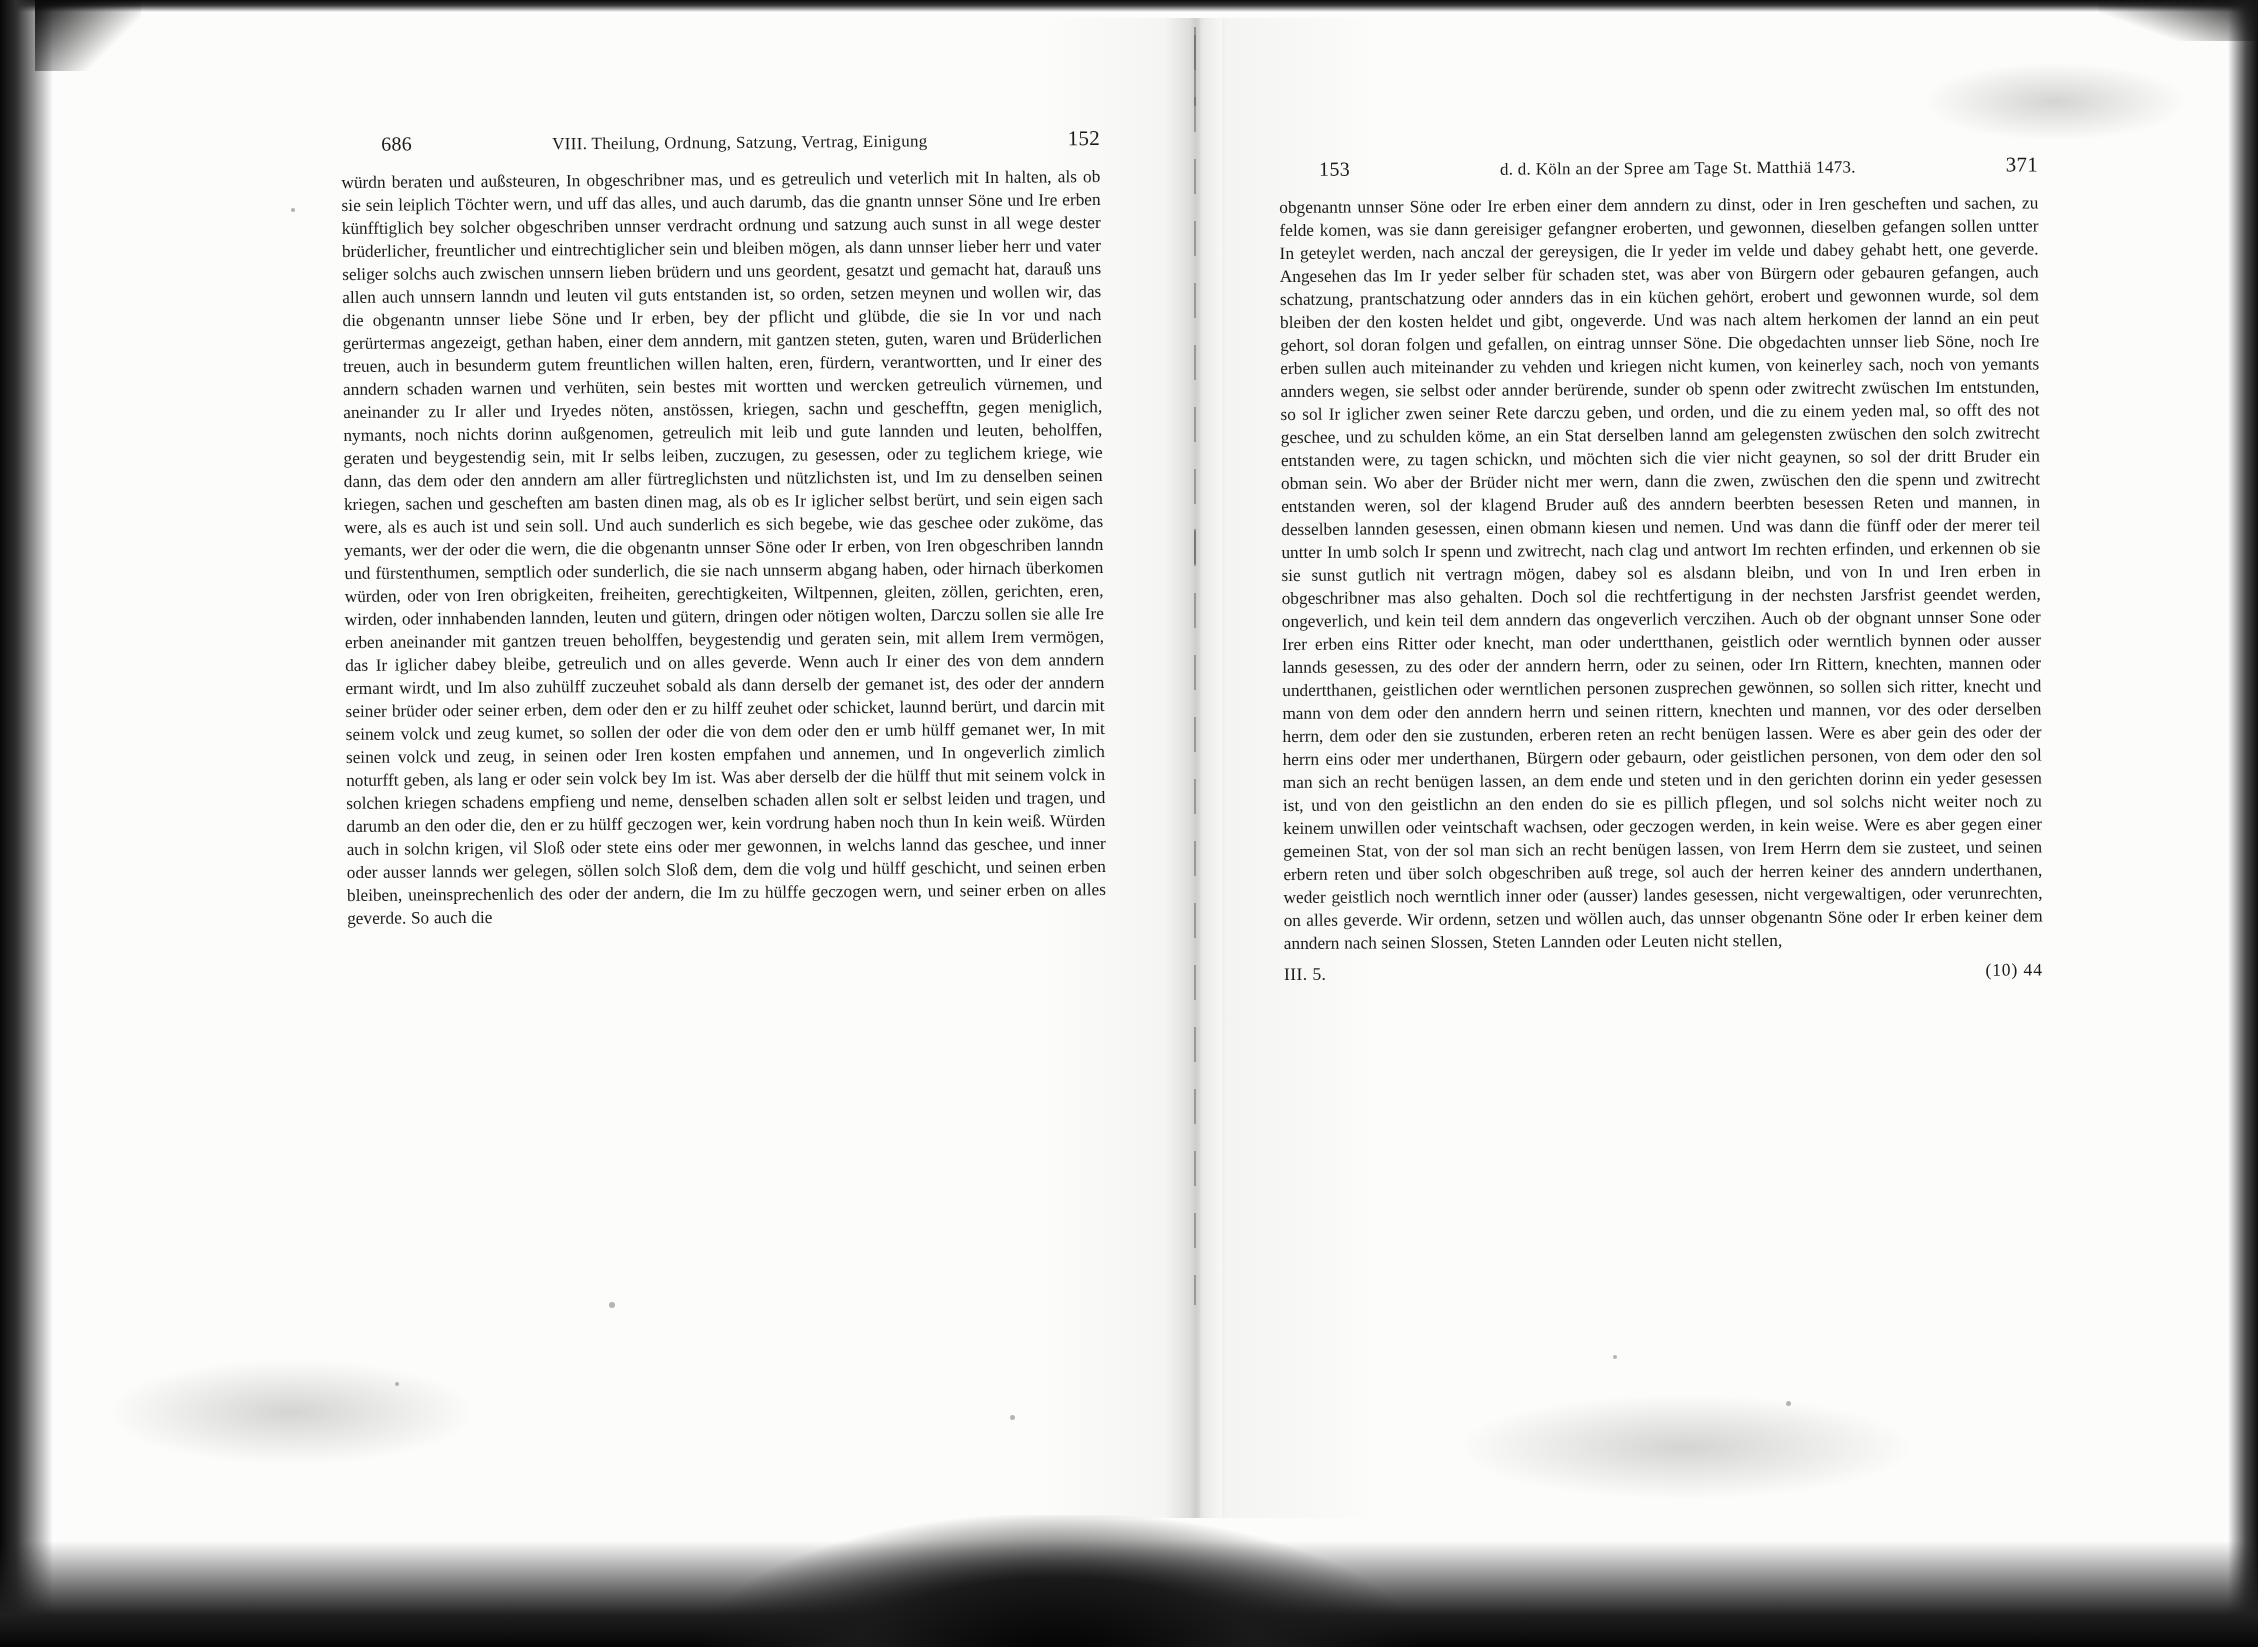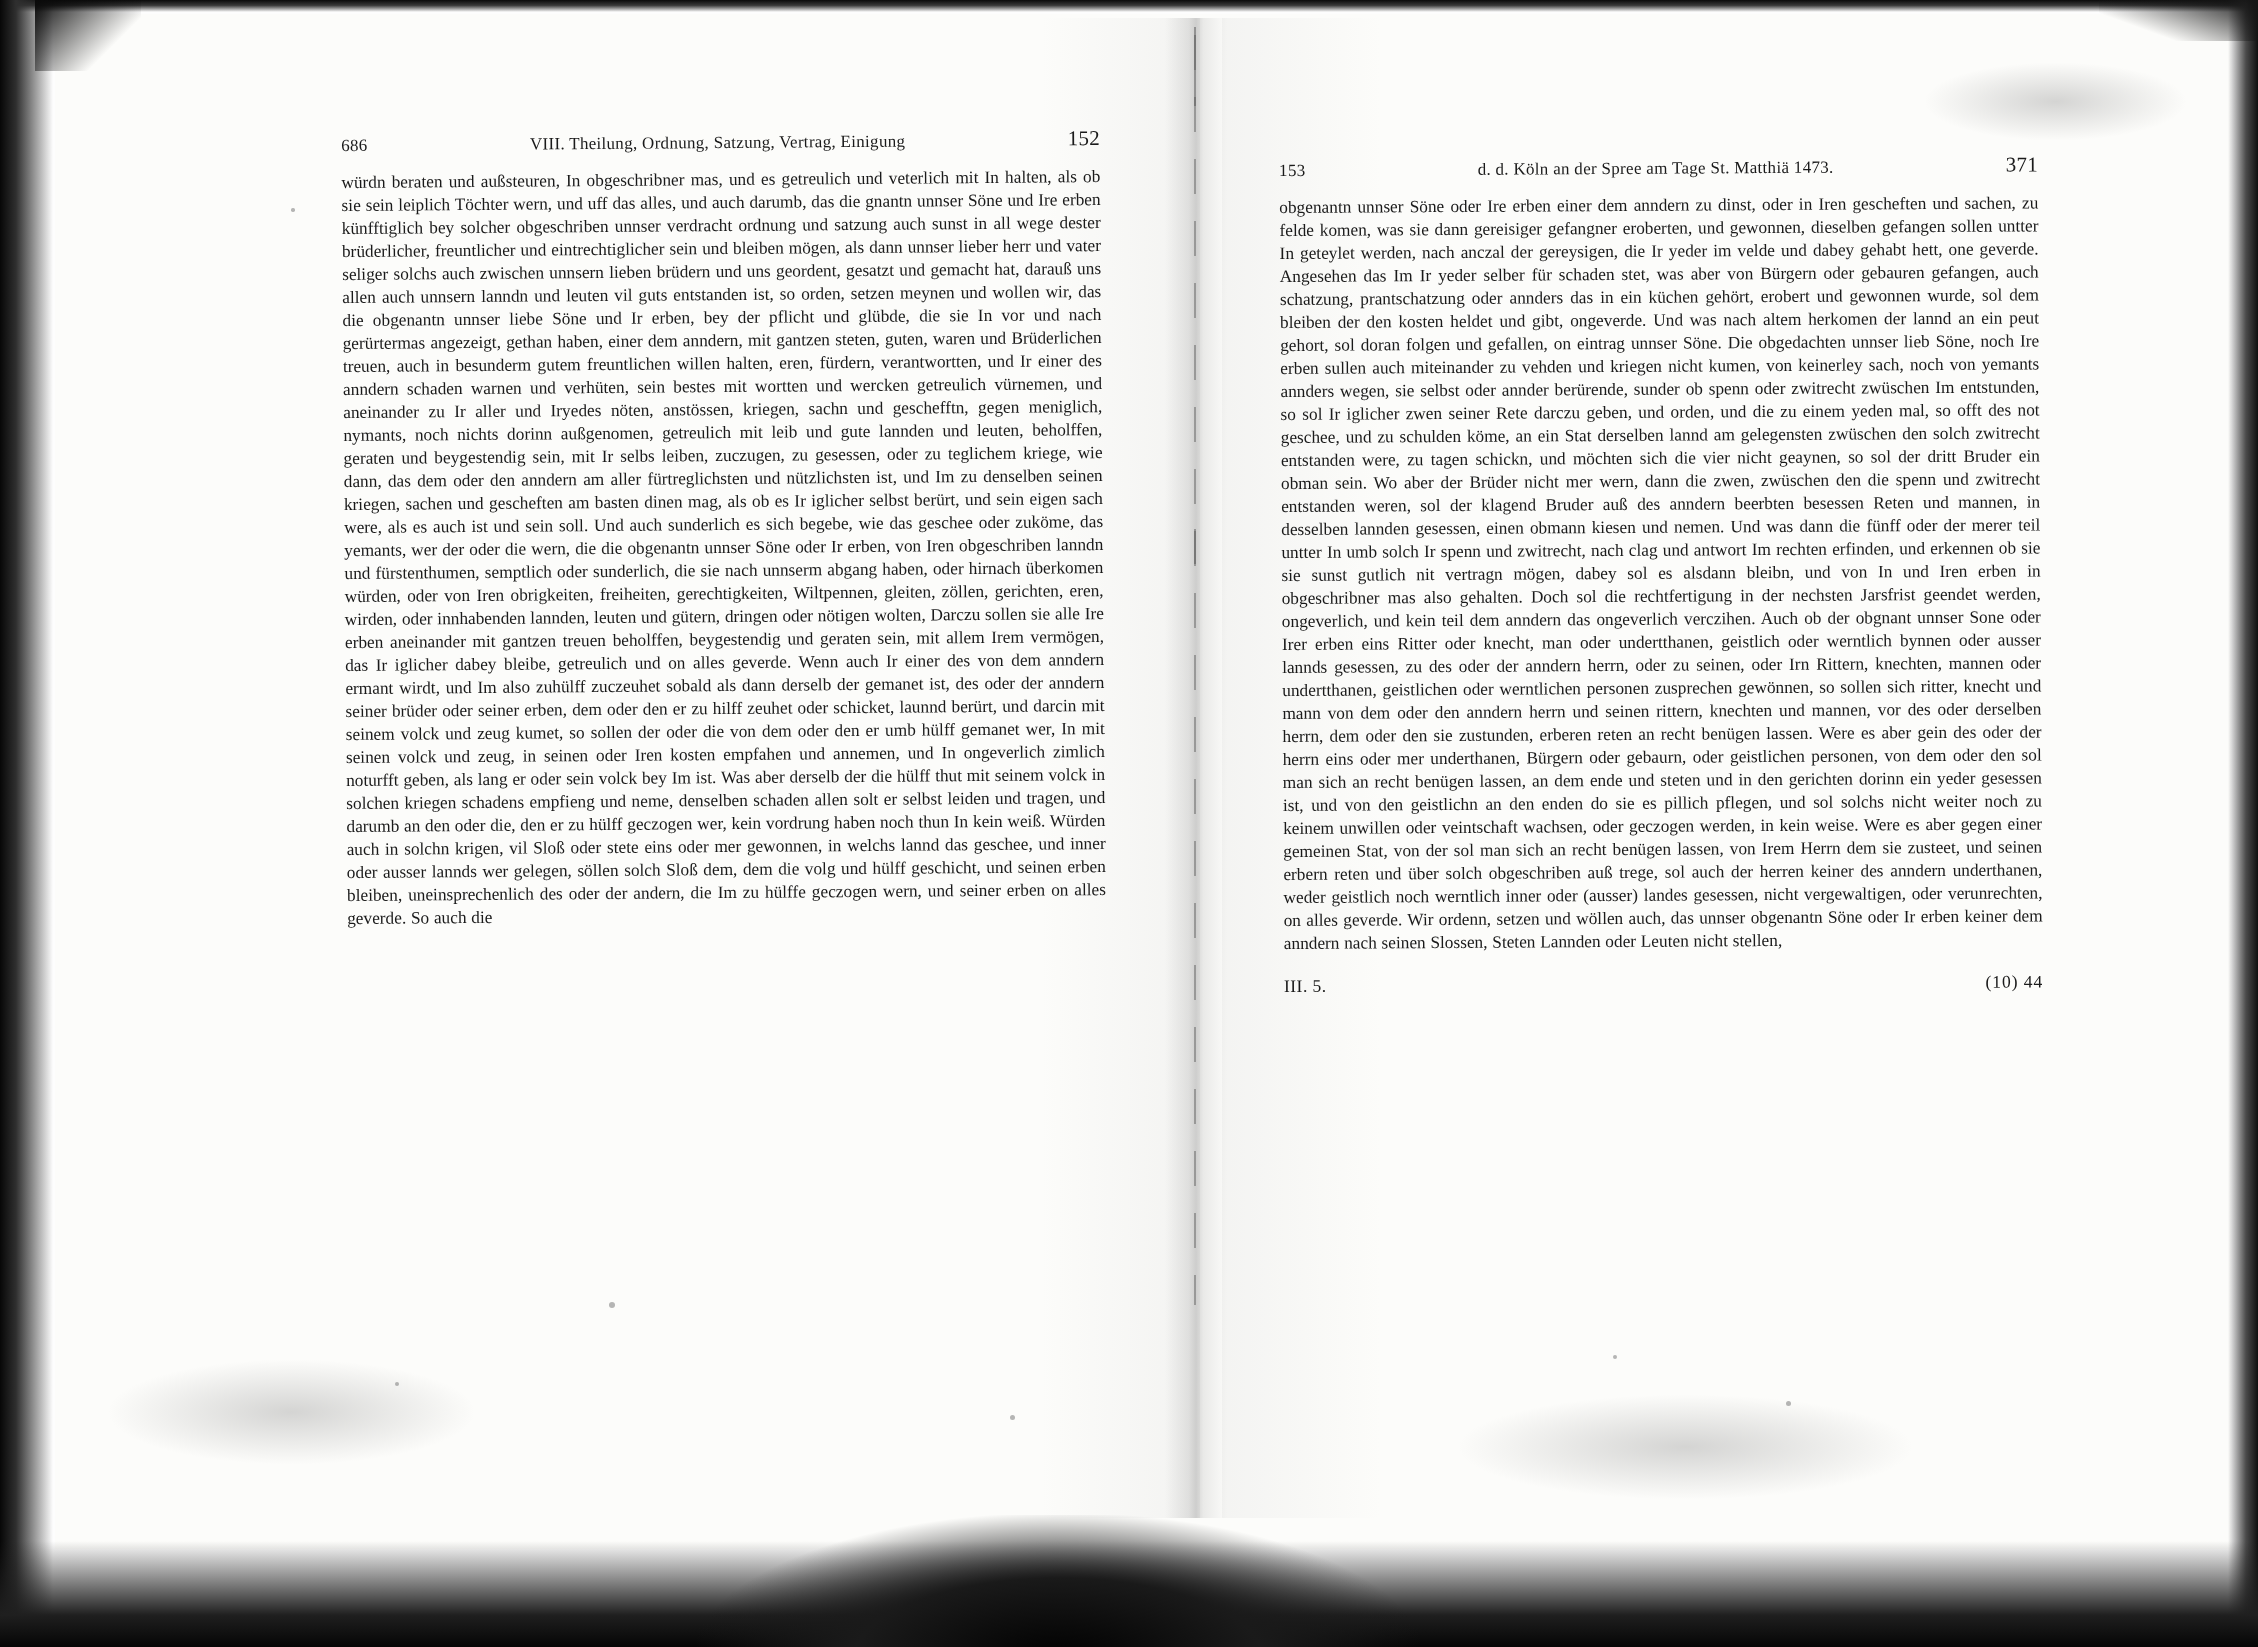--- a/index.html
+++ b/index.html
@@ -105,21 +105,22 @@
 
   .headline {
     display: flex;
     align-items: baseline;
     font-size: 18.5px;
     letter-spacing: 0.3px;
     margin-bottom: 14px;
     white-space: nowrap;
   }
   .headline .folio {
-    font-size: 17px;
+    font-size: 20px;
+    margin-left: 40px;
   }
   .headline .title {
     flex: 1;
     text-align: center;
     font-size: 17px;
   }
   .headline .signature {
     font-size: 21px;
   }
 
@@ -133,21 +134,21 @@
   }
 
   .foot {
     display: flex;
     justify-content: space-between;
     align-items: baseline;
     margin-top: 8.8px;
     font-size: 17.6px;
   }
   .foot .sig-left { font-weight: normal; letter-spacing: 0.4px; }
-  .foot .sig-right { letter-spacing: 0.9px; margin-top: 12px; }
+  .foot .sig-right { letter-spacing: 0.9px; }
 
   
   .skew-left { transform: rotate(-0.45deg); transform-origin: left top; }
   .skew-right { transform: rotate(-0.35deg); transform-origin: left top; }
 
   
   .speck { position: absolute; background: #6d6d6d; border-radius: 50%; opacity: .5; pointer-events: none;}
   .smudge { position: absolute; pointer-events: none; opacity: .35;
             background: radial-gradient(ellipse at center, #8a8a8a 0%, rgba(255,255,255,0) 70%); }
   .tick { position: absolute; width: 1.8px; background: #555; opacity: .5; pointer-events:none; }

